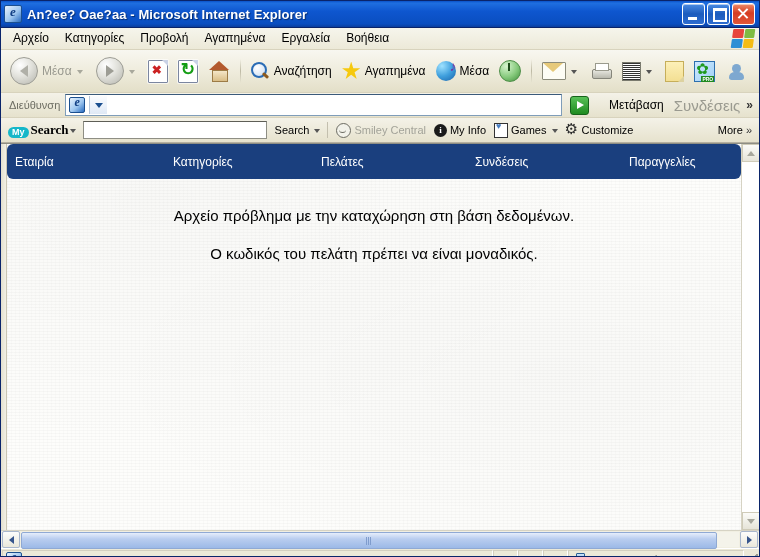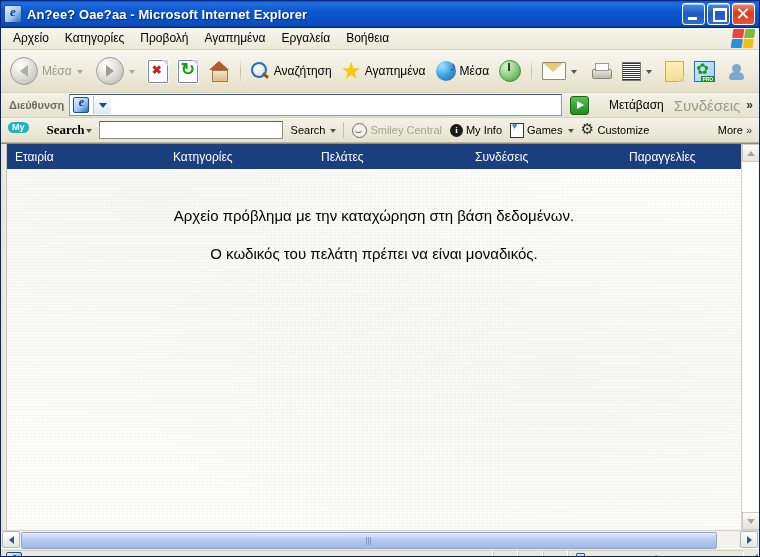--- a/index.html
+++ b/index.html
@@ -270,21 +270,21 @@
   }
 
   
   .addrbar {
     height: 24px;
     background: linear-gradient(to bottom,#f4f2e8,#e6e2cd);
     display:flex; align-items:center;
     border-bottom: 1px solid #d8d3bd;
     padding: 0 2px;
   }
-  .addr-label { font-size:11px;color:#6d6d63;padding:0 5px 0 6px;white-space:nowrap;font-weight:bold; }
+  .addr-label { font-size:11px;color:#6d6d63;padding:0 5px 0 6px;white-space:nowrap; }
   .addr-input {
     flex: 1 1 auto; display:flex; align-items:center;
     height:20px; background:#fff;
     border:1px solid #7f9db9; border-top-color:#3a5a7a;
     min-width: 0;
   }
   .addr-ico {
     width:14px;height:14px;margin:0 4px 0 3px;flex:0 0 auto;
     background: linear-gradient(135deg,#e8f2fd 0%,#9fc7ef 55%,#2a6cc0 100%);
     border:1px solid #1b4f8f;border-radius:2px;position:relative;
@@ -325,21 +325,21 @@
 
   
   .searchbar{
     height:24px;
     background:linear-gradient(to bottom,#f4f2e8,#e6e2cd);
     display:flex;align-items:center;
     border-bottom:1px solid #b5b0a0;
     padding:0 3px;
   }
   .my-logo{
-    display:flex;align-items:flex-start;gap:18px;padding-left:4px;
+    display:flex;align-items:flex-end;gap:2px;padding-left:4px;
   }
   .my-badge{
     background:#15b7c9;color:#fff;font-size:9px;font-weight:bold;
     border-radius:8px;padding:1px 4px;line-height:9px;
     font-family:"Liberation Sans",sans-serif;
   }
   .my-word{font-size:13px;font-weight:bold;color:#000;font-family:"Liberation Serif",serif;}
   .sb-input{
     flex:0 0 auto;width:182px;height:16px;background:#fff;
     border:1px solid #8e8e84;border-top-color:#5e5e56;margin:0 4px;
@@ -390,24 +390,25 @@
   .page{
     flex:1 1 auto; position:relative; overflow:hidden;
     background-color:#fdfdfb;
     background-image:
       repeating-linear-gradient(0deg, rgba(0,0,0,.022) 0 1px, rgba(255,255,255,0) 1px 3px),
       repeating-linear-gradient(90deg, rgba(0,0,0,.014) 0 1px, rgba(255,255,255,0) 1px 4px),
       radial-gradient(ellipse at 20% 15%, rgba(0,0,0,.02), rgba(0,0,0,0) 55%),
       radial-gradient(ellipse at 75% 60%, rgba(0,0,0,.018), rgba(0,0,0,0) 60%);
   }
   .navbar{
-    height:25px;background:#1a3f7e;
+    height:35px;background:#1a3f7e;
     display:flex;align-items:center;
     color:#fff;font-size:12px;
     position:relative;
+    border-radius:6px;
   }
   .navlink{
     position:absolute;white-space:nowrap;
     color:#ffffff;font-size:12px;
   }
   .msg{
     position:absolute;left:0;right:0;text-align:center;
     font-size:15px;color:#000;white-space:nowrap;
   }
   

